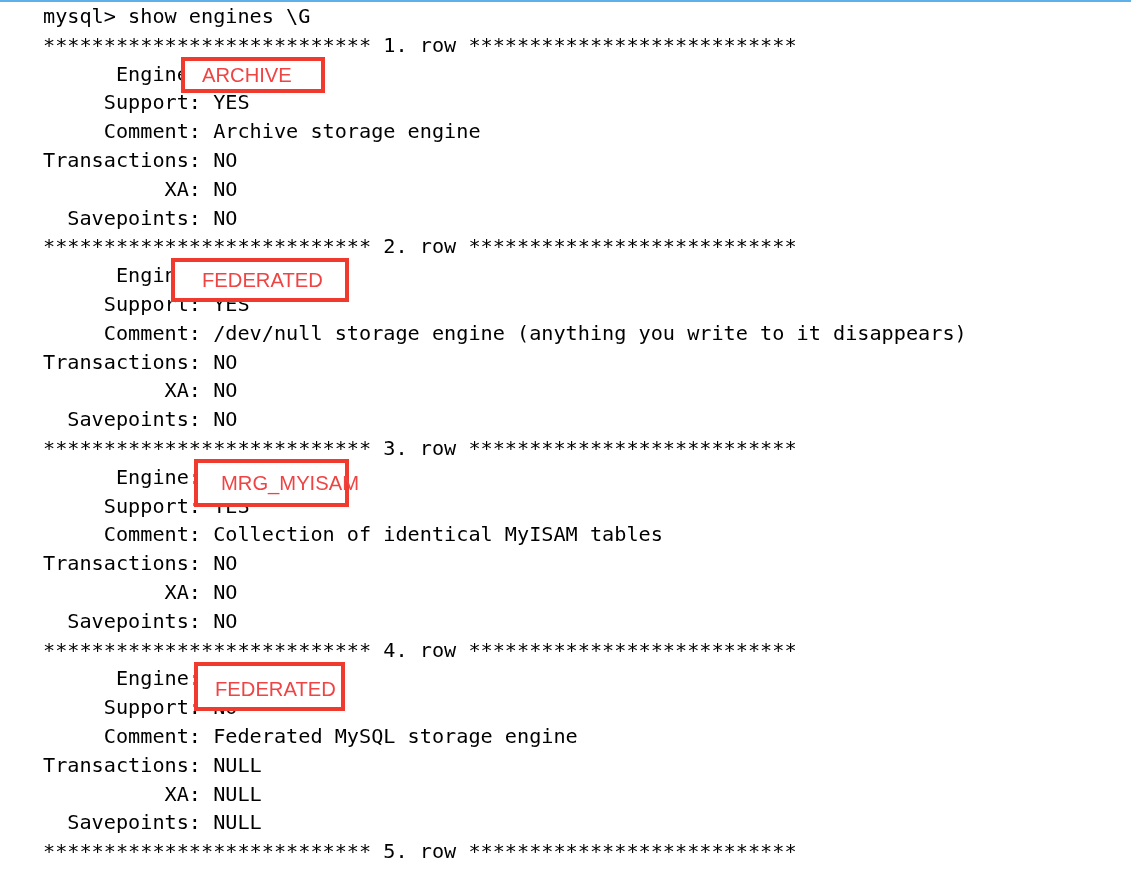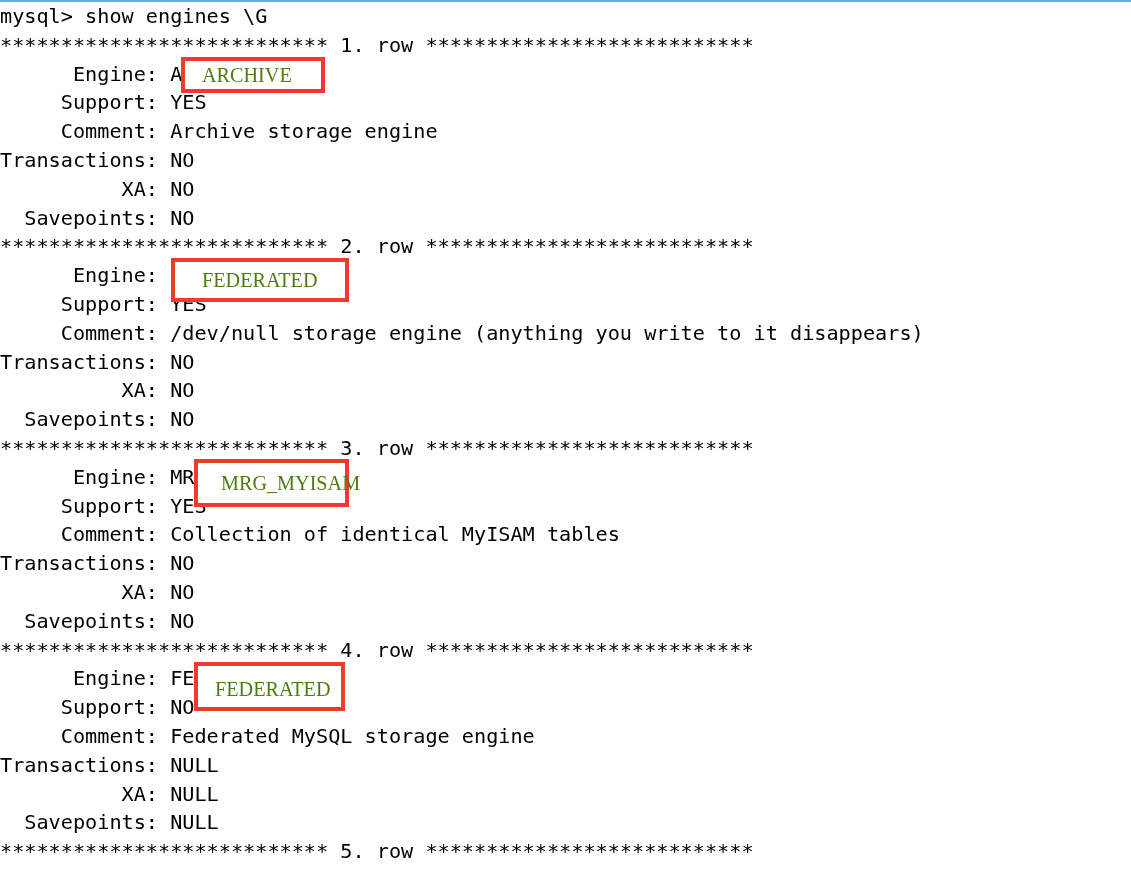--- a/index.html
+++ b/index.html
@@ -41,35 +41,36 @@
     line-height: 28.8px;
     letter-spacing: 0px;
     color: #000000;
     white-space: pre;
     -webkit-font-smoothing: none;
   }
   .console .line {
     display: block;
     height: 28.8px;
     white-space: pre;
+    padding-left: 43px;
   }
   
   .hl {
     position: absolute;
     border: 4px solid #f03a2e;
     background: #ffffff;
     box-sizing: border-box;
     z-index: 5;
   }
   .hl-label {
     position: absolute;
-    font-family: Liberation Serif, serif;
+    font-family: Liberation Sans, sans-serif;
     font-size: 20.2px;
     line-height: 28.8px;
-    color: #4d7c0f;
+    color: #ef4444;
     white-space: pre;
     z-index: 6;
   }
 </style>
 </head>
 <body>
 
 <div id="terminal">
 
   <div class="top-rule"></div>

